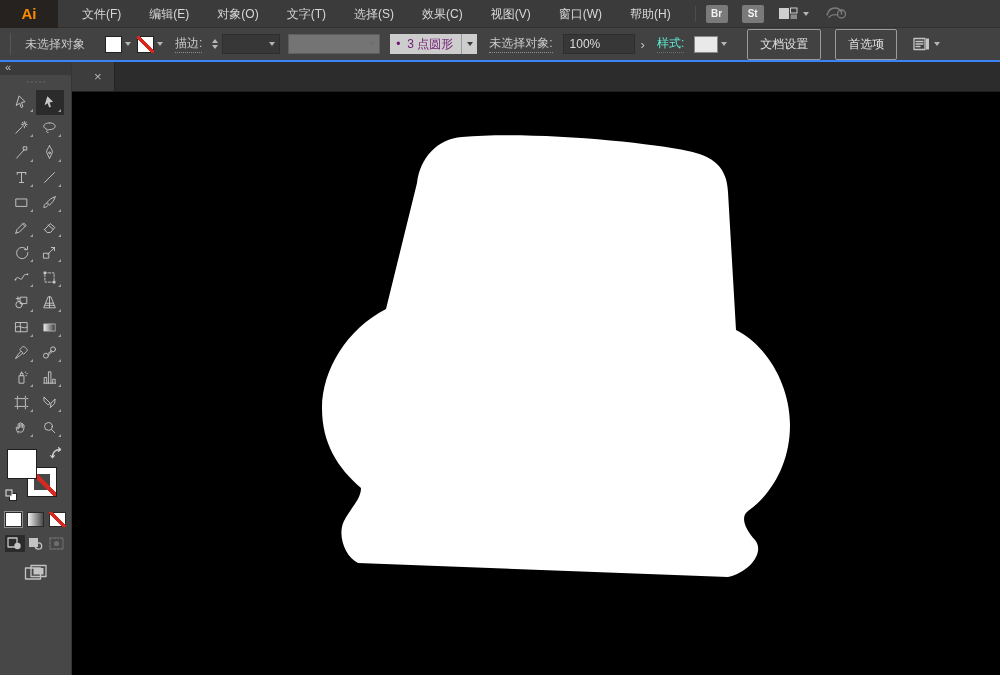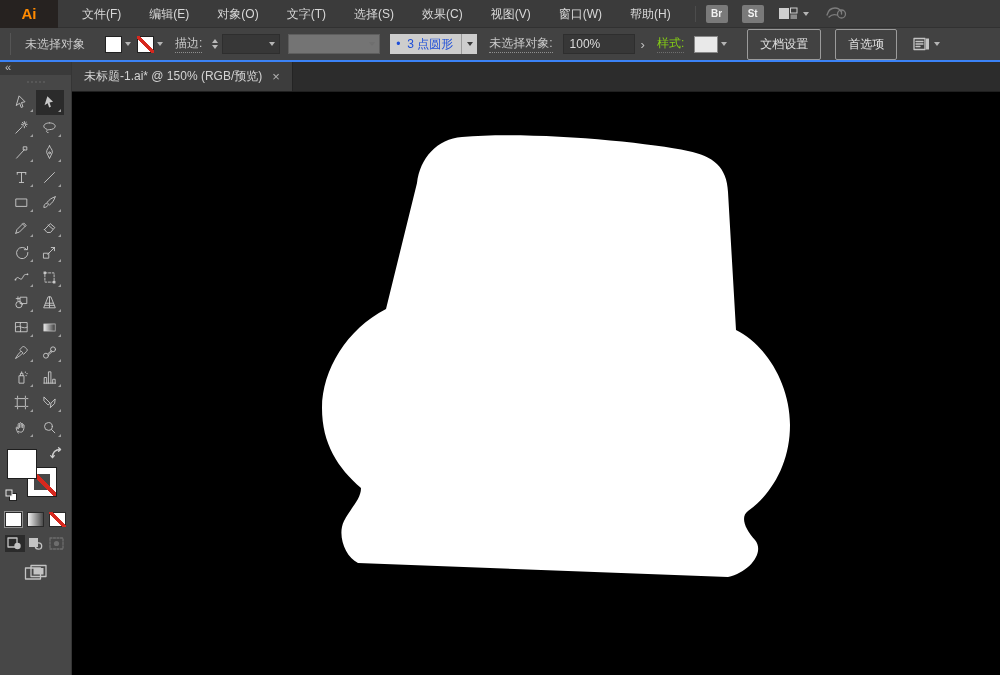--- a/index.html
+++ b/index.html
@@ -16,32 +16,32 @@
   .sq-btn { width:22px; height:18px; background:#7a7a7a; color:#f2f2f2; border-radius:2px; font-size:10px; font-weight:bold; display:flex; align-items:center; justify-content:center; margin-right:14px; }
   .ws-wrap { display:flex; align-items:center; margin-right:16px; }
   .chev { width:0; height:0; border-left:3.5px solid transparent; border-right:3.5px solid transparent; border-top:4px solid #b5b5b5; display:inline-block; }
   .chev.dim { border-top-color:#6f6f6f; }
 
   
   .controlbar { height:34px; background:#424242; border-bottom:2px solid #3b82f6; display:flex; align-items:center; flex:0 0 34px; padding-left:10px; }
   .cb-grip { width:1px; height:22px; background:#555; margin-right:8px; }
   .cb-label { color:#c9c9c9; margin:0 6px; white-space:nowrap; }
   .cb-label.link { border-bottom:1px dotted #8f8f8f; }
-  .cb-label.dim { color:#84cc16; border-bottom:1px dotted #6f6f6f; }
+  .cb-label.dim { color:#5eead4; border-bottom:1px dotted #6f6f6f; }
   .swatch-sm { width:17px; height:17px; background:#fff; border:1px solid #222; position:relative; }
   .slash:before { content:""; position:absolute; left:-1px; top:-1px; right:-1px; bottom:-1px;
      background:linear-gradient(45deg, transparent 43%, #d6281e 43%, #d6281e 57%, transparent 57%); }
   .swd { display:flex; align-items:center; margin-right:6px; }
   .swd .chev { margin-left:3px; }
   .stepper { display:flex; flex-direction:column; justify-content:center; margin:0 4px; gap:2px; }
   .st-up { width:0;height:0;border-left:3.5px solid transparent;border-right:3.5px solid transparent;border-bottom:4px solid #b9b9b9; }
   .st-dn { width:0;height:0;border-left:3.5px solid transparent;border-right:3.5px solid transparent;border-top:4px solid #b9b9b9; }
   .combo-dark { width:58px; height:20px; background:#373737; border:1px solid #2e2e2e; display:flex; align-items:center; justify-content:flex-end; padding:0 4px; }
   .combo-gray { width:92px; height:20px; background:#747474; border:1px solid #5e5e5e; margin-left:8px; display:flex; align-items:center; justify-content:flex-end; padding:0 4px; }
-  .combo-light { height:20px; background:#cdcdcd; color:#1d4ed8; display:flex; align-items:center; margin-left:10px; }
+  .combo-light { height:20px; background:#cdcdcd; color:#701a75; display:flex; align-items:center; margin-left:10px; }
   .combo-light .txt { padding:0 8px 0 6px; white-space:nowrap; }
   .combo-light .cseg { width:16px; height:20px; border-left:1px solid #9a9a9a; display:flex; align-items:center; justify-content:center; }
   .combo-light .chev { border-top-color:#3a3a3a; }
   .opfield { width:72px; height:20px; background:#373737; border:1px solid #2e2e2e; display:flex; align-items:center; padding:0 6px; color:#dcdcdc; margin-left:4px; }
   .opmore { color:#c0c0c0; font-size:13px; padding:0 6px; }
   .stylesw { width:24px; height:17px; background:#e9e9e9; border:1px solid #888; margin-left:4px; }
   .cb-btn { height:31px; border:1px solid #9b9b9b; border-radius:2px; padding:0 12px; display:flex; align-items:center; color:#e2e2e2; margin-left:14px; background:transparent; white-space:nowrap; }
   .panelmenu { display:flex; align-items:center; margin-left:16px; }
 
   
@@ -407,21 +407,20 @@
           <rect class="o" x="1.5" y="4" width="15" height="11"></rect>
           <rect class="o" x="7" y="1.5" width="15" height="11" fill="#474747"></rect>
           <rect class="f" x="9.5" y="4" width="10" height="6.5"></rect>
         </svg>
       </div>
     </div>
 
     <div class="rightcol">
       <div class="tabbar">
         <div class="doctab">
-          <span>未标题-1.ai* @ 150% (RGB/预览)</span>
           <span class="tab-close">×</span>
         </div>
       </div>
       <div class="canvas" style="background: rgb(0, 0, 0);">
         <svg viewBox="72 92 928 583" preserveAspectRatio="none">
           <path d="M 462 137 C 530 131 646 142 688 151 C 713 156 727 167 728 192 L 736 330 C 765 344 790 383 790 425 C 790 462 773 493 748 511 C 740 517 745 529 755 540 C 765 552 750 572 728 577 L 358 563 C 345 557 337 535 344 521 C 352 506 361 499 361 488 C 338 468 322 444 322 408 C 322 370 347 329 386 309 L 417 183 C 420 158 437 139 462 137 Z" fill="#ffffff"></path>
         </svg>
       </div>
     </div>
   </div>

